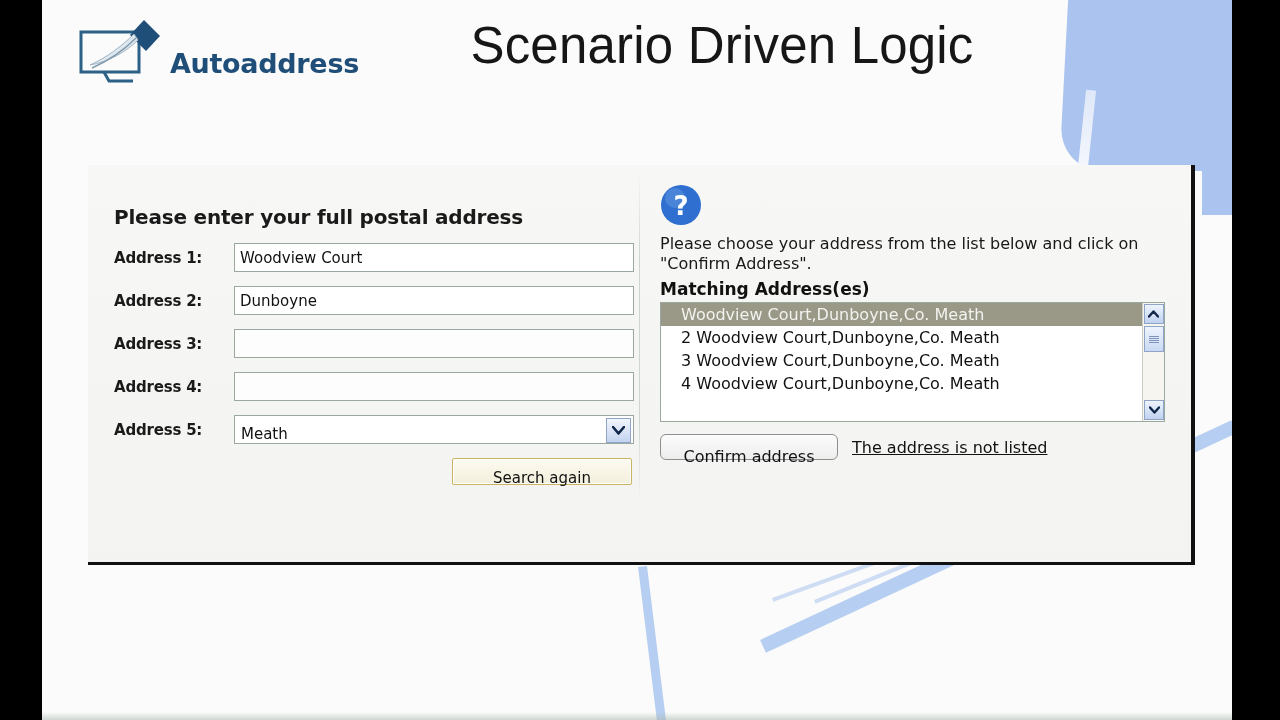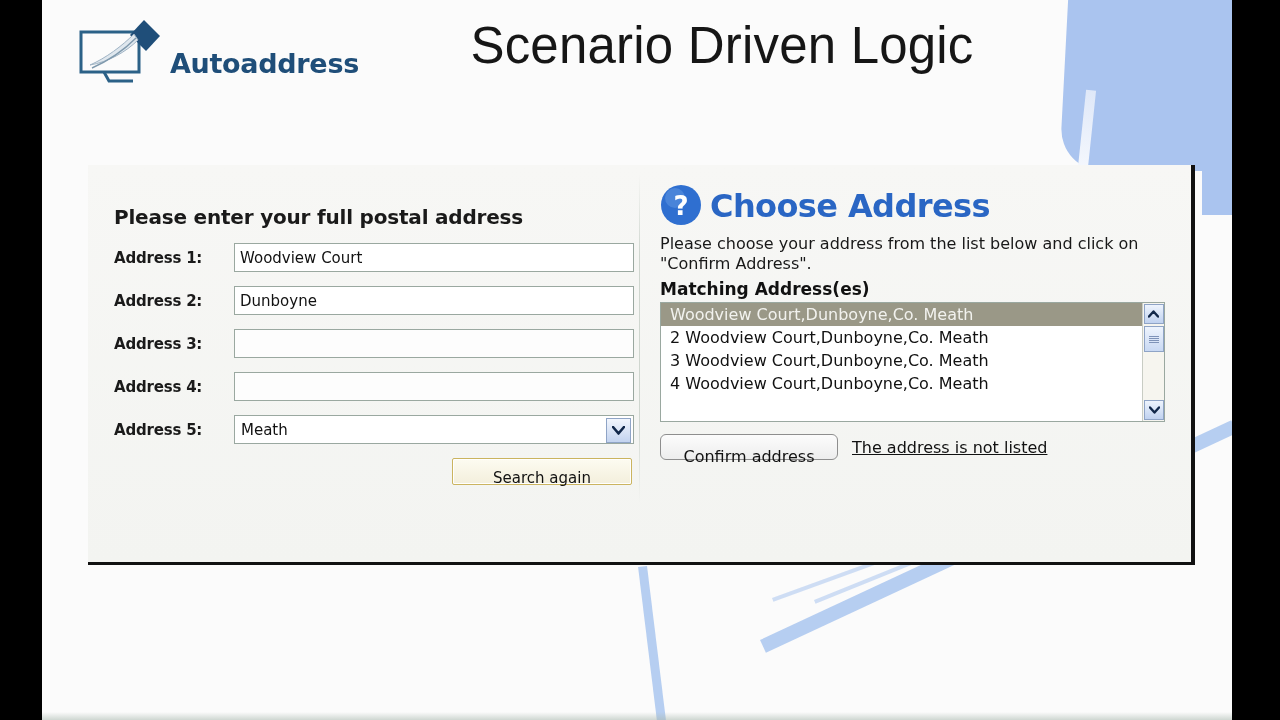--- a/index.html
+++ b/index.html
@@ -116,21 +116,21 @@
     background:#ffffff;
     font-family:"DejaVu Sans", sans-serif;
     font-size:15px; color:#111;
     padding:0 5px;
     outline:none;
   }
   .text-field.empty { background:#fdfdfd; }
   .select-field {
     flex:1 1 auto; height:29px; box-sizing:border-box;
     border:1px solid #9aa8a0; background:#ffffff;
-    position:relative; display:flex; align-items:center;
+    position:relative; display:flex; align-items:flex-end;
   }
   .select-value {
     font-family:"DejaVu Sans", sans-serif;
     font-size:15px; color:#111; padding-left:6px;
   }
   .select-arrow {
     position:absolute; right:2px; top:2px;
     width:23px; height:23px;
     background:linear-gradient(180deg,#f2f6fd,#c3d3ef);
     border:1px solid #8fa4c6;
@@ -177,21 +177,21 @@
     width:505px; height:120px;
     border:1px solid #9aa8a0;
     background:#ffffff; overflow:hidden;
     box-sizing:border-box;
   }
   .list-scroll { position:absolute; left:0; top:0; right:22px; bottom:0; overflow:hidden; }
   .list-item {
     height:23px; line-height:23px;
     font-family:"DejaVu Sans", sans-serif;
     font-size:16px; color:#111;
-    padding-left:9px; white-space:nowrap; cursor:default;
+    padding-left:20px; white-space:nowrap; cursor:default;
   }
   .list-item.selected { background:#9a9887; color:#f2f2ee; }
   .scrollbar {
     position:absolute; right:0; top:0; width:22px; height:100%;
     background:#f6f5ef; border-left:1px solid #c8ccc4;
     box-sizing:border-box;
   }
   .sb-btn {
     width:20px; height:20px; margin:1px auto 0;
     background:linear-gradient(180deg,#eef4fd,#c0d2f0);
@@ -303,21 +303,20 @@
 
       <div id="choose-col">
         <div class="choose-head">
           <span class="q-icon">
             <svg width="46" height="46" viewBox="0 0 46 46">
               <circle cx="23" cy="22" r="20" fill="#2f6fd0"></circle>
               <circle cx="17" cy="15" r="10" fill="#5e96e0" opacity=".55"></circle>
               <text x="23" y="32" text-anchor="middle" font-family="DejaVu Sans, sans-serif" font-size="26" font-weight="700" fill="#ffffff">?</text>
             </svg>
           </span>
-          <span class="choose-title">Choose Address</span>
         </div>
 
         <div class="choose-desc">Please choose your address from the list below and click on "Confirm Address".</div>
         <div class="matching-label">Matching Address(es)</div>
 
         <div class="listbox">
           <div class="list-scroll">
             <div class="list-item selected">Woodview Court,Dunboyne,Co. Meath</div>
             <div class="list-item">2 Woodview Court,Dunboyne,Co. Meath</div>
             <div class="list-item">3 Woodview Court,Dunboyne,Co. Meath</div>

